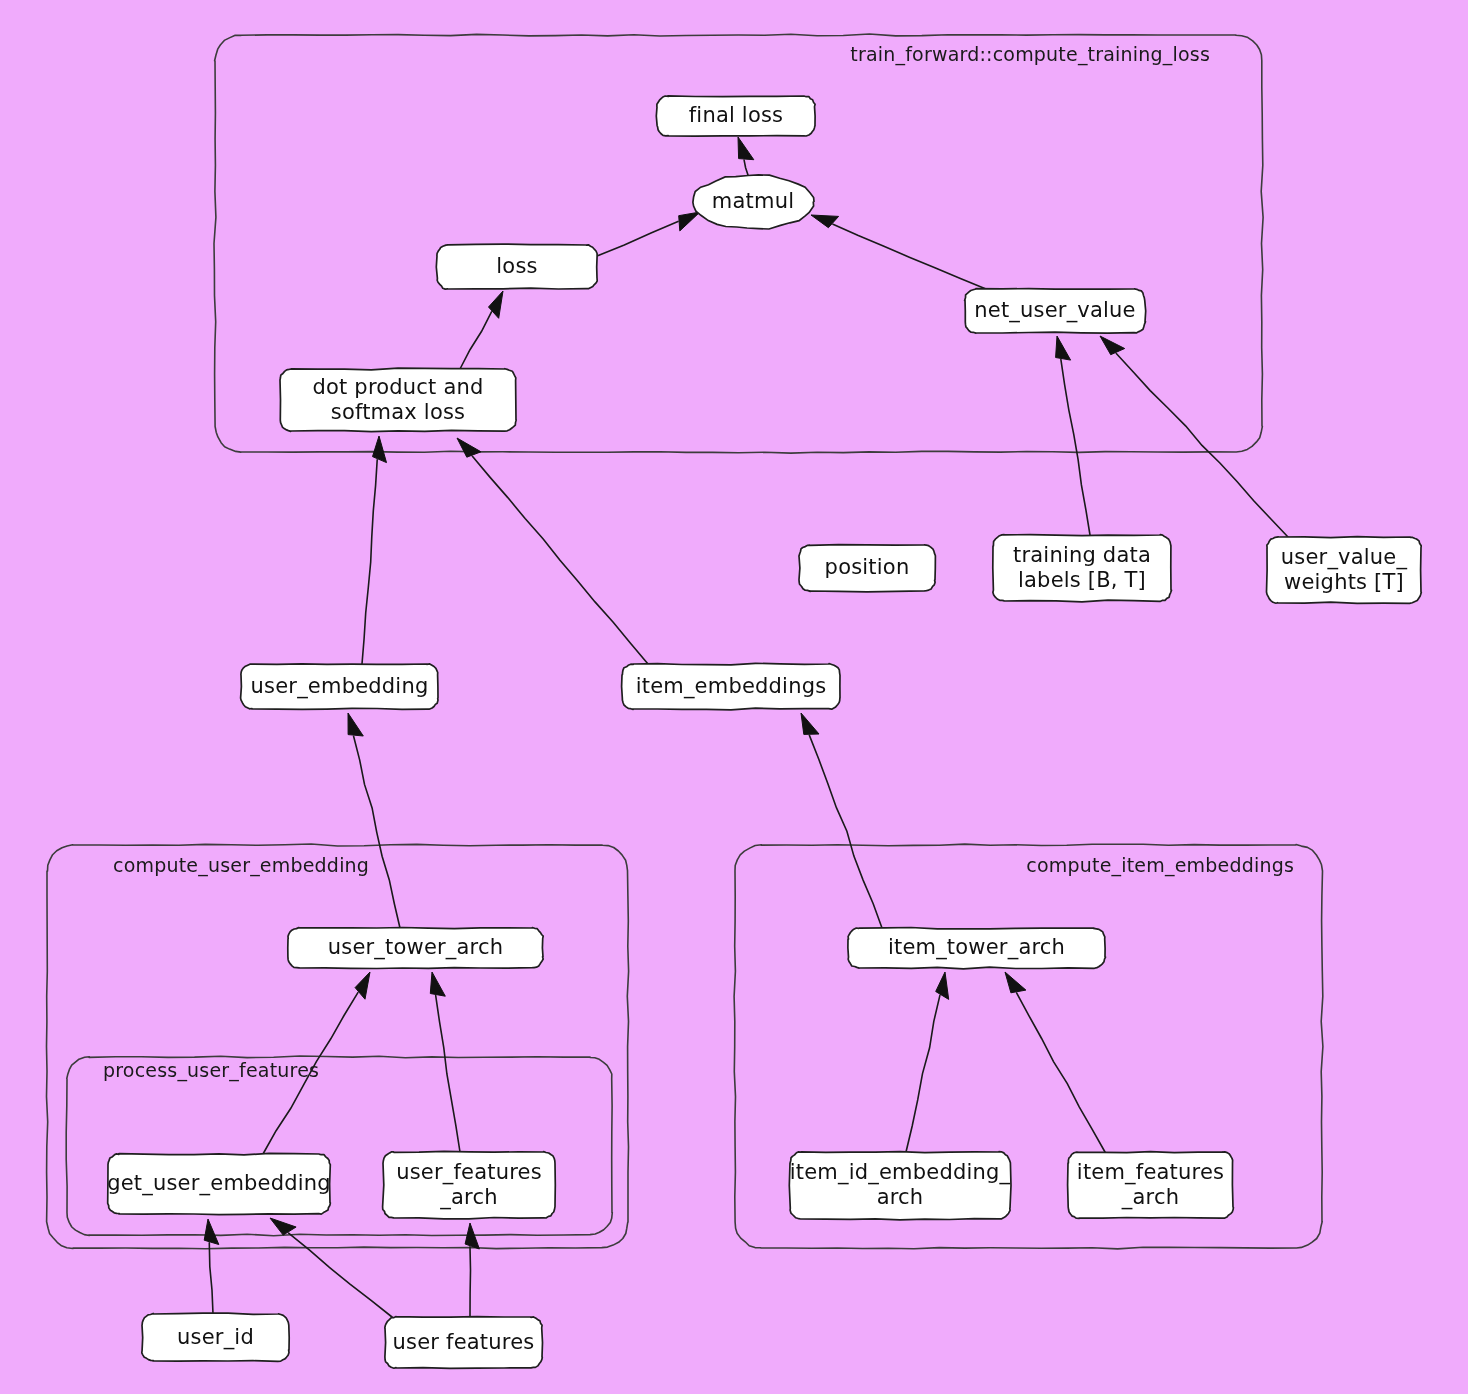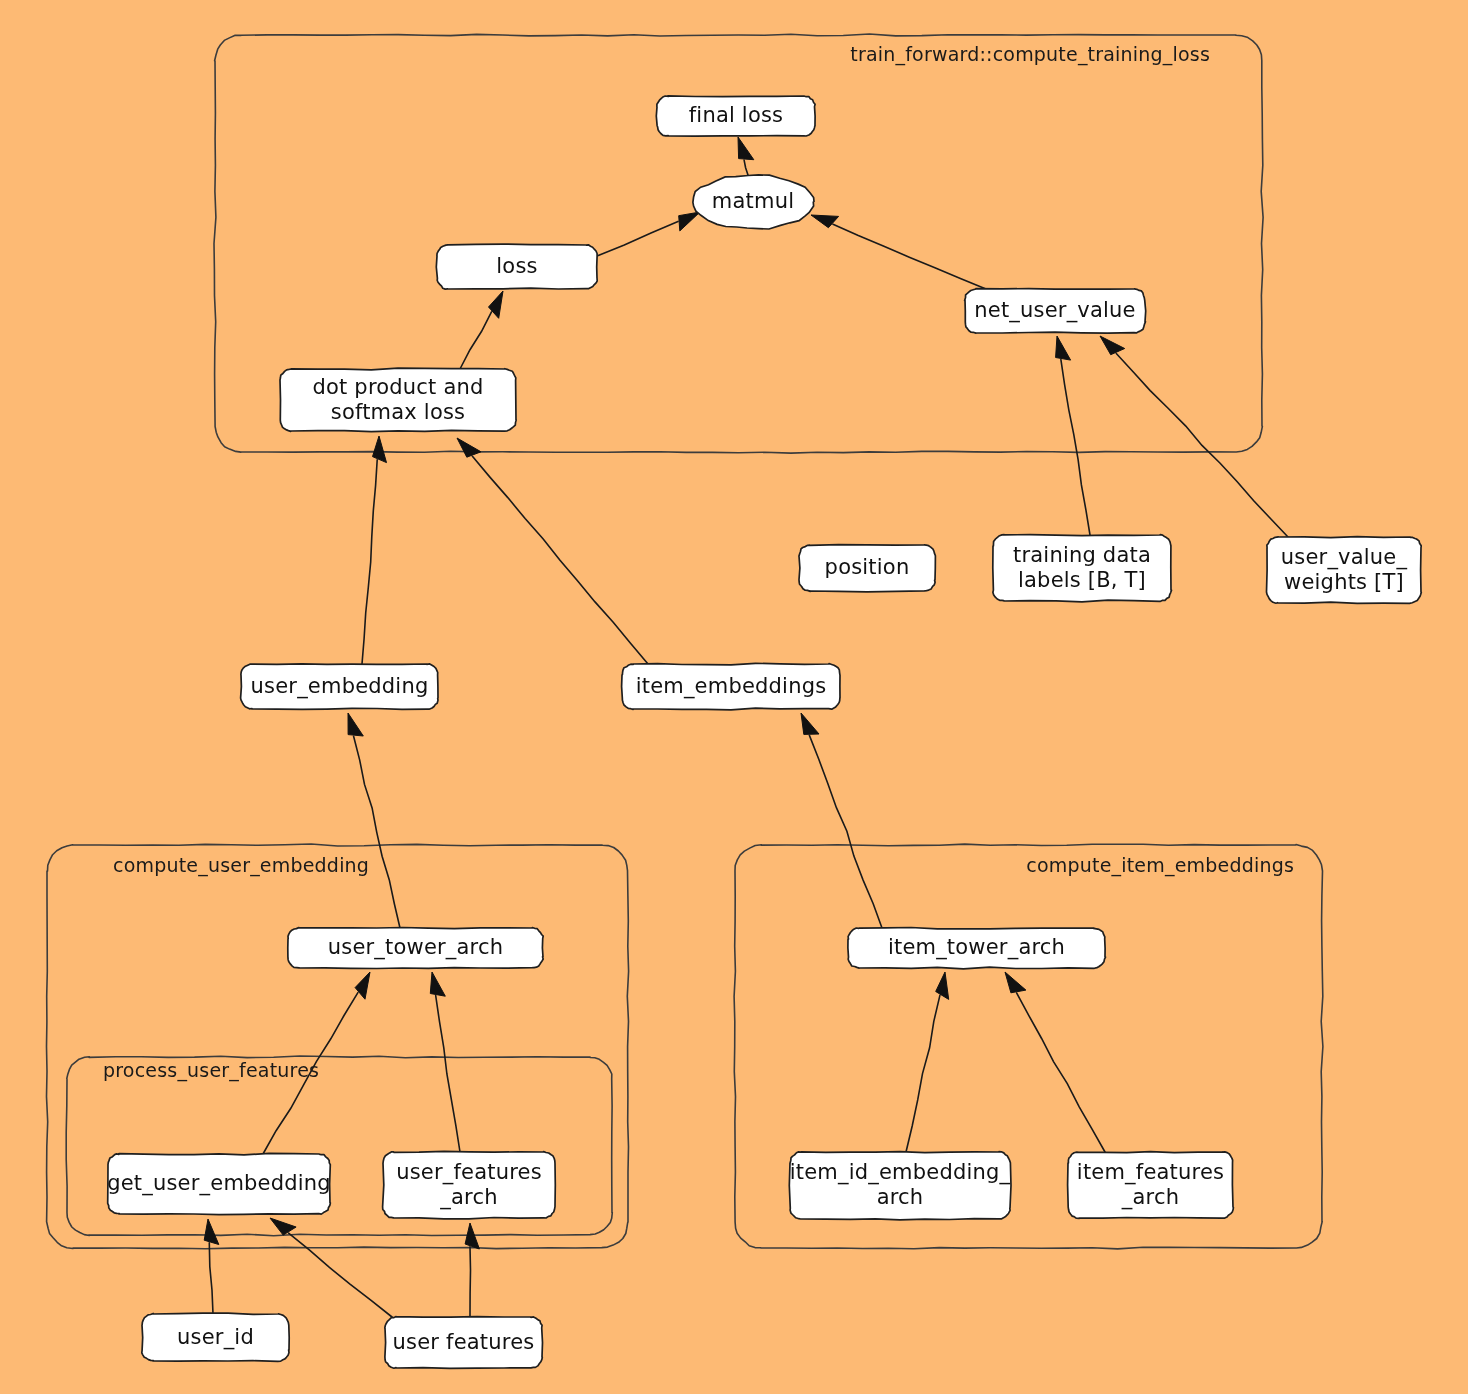--- a/index.html
+++ b/index.html
@@ -11,21 +11,21 @@
   body {
     width: 1468px;
     height: 1394px;
     font-family: "DejaVu Sans", sans-serif;
     overflow: hidden;
   }
   #diagram-root {
     position: relative;
     width: 1468px;
     height: 1394px;
-    background: #fdba74;
+    background: #f0abfc;
   }
   svg#graph {
     display: block;
     width: 1468px;
     height: 1394px;
   }
   .cluster-rect {
     fill: none;
     stroke: #3c3c3c;
     stroke-width: 1.6;

